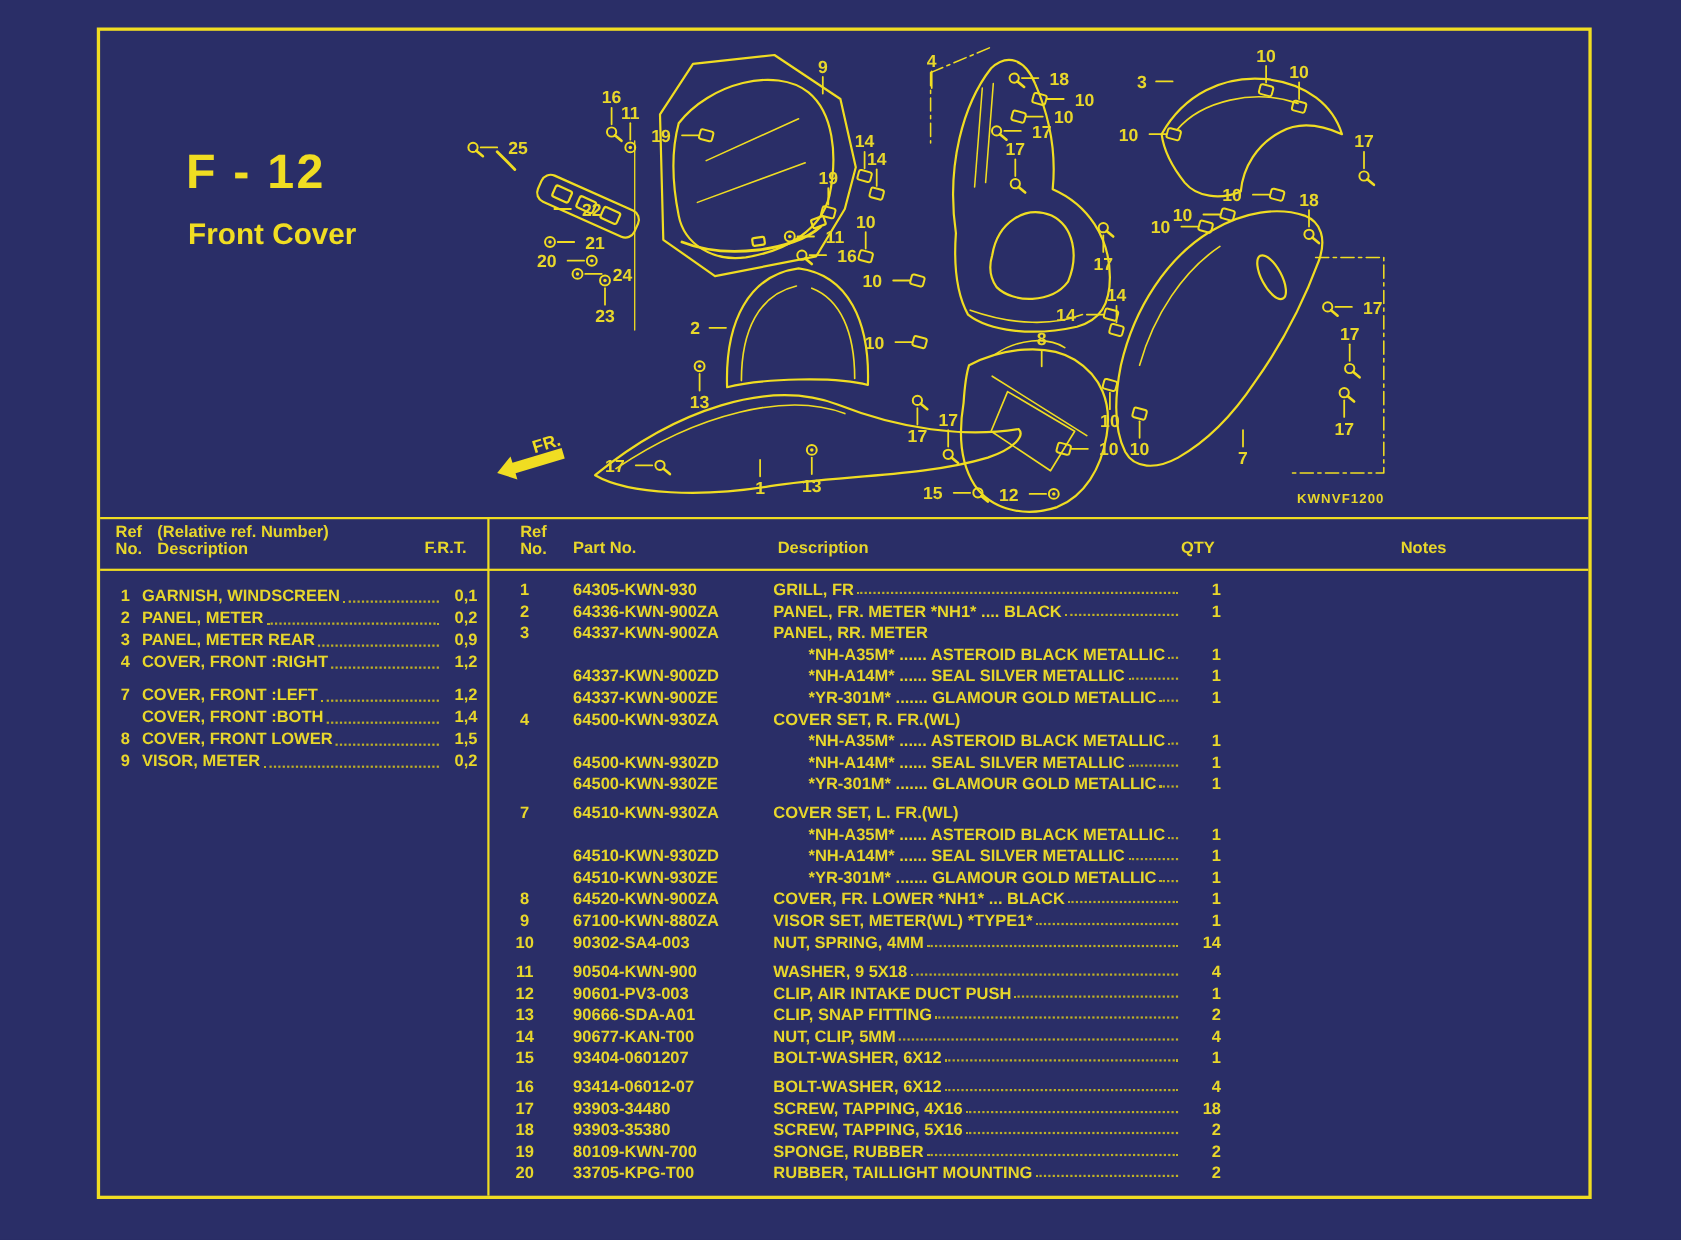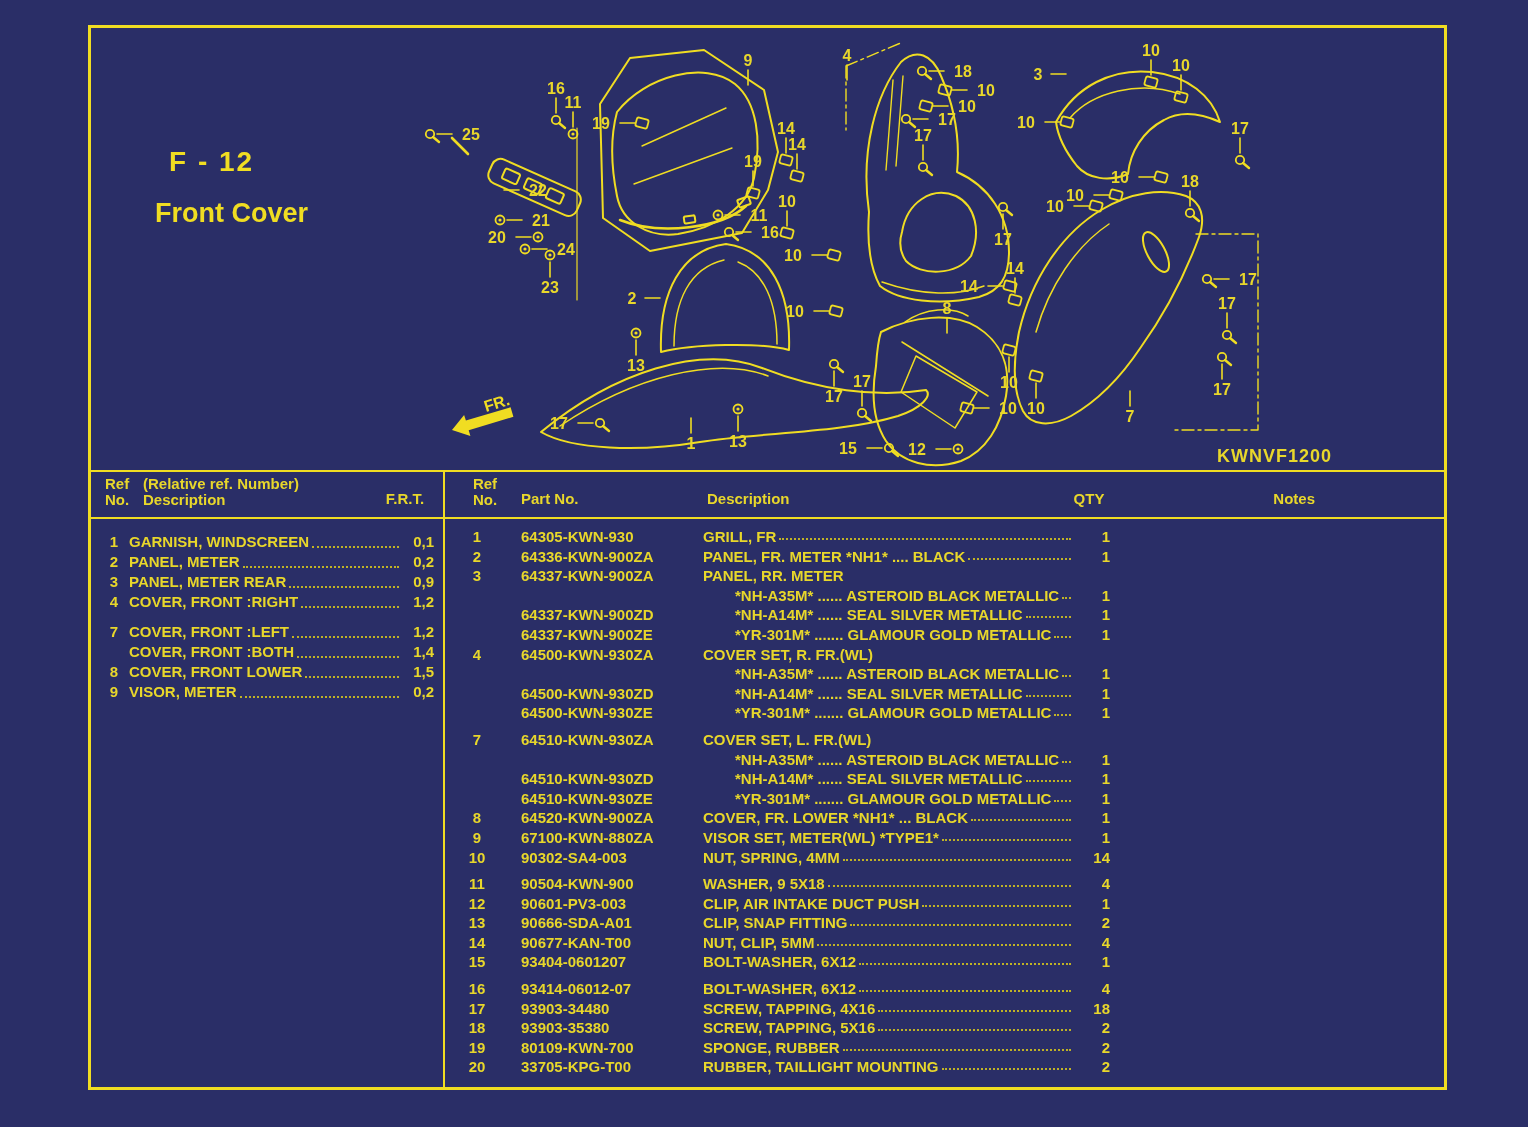--- a/index.html
+++ b/index.html
@@ -8,24 +8,24 @@
     --t:#e8d72b;
     --dots:#c0b226;
   }
   html,body{margin:0;padding:0;background:var(--bg);}
   body{width:1528px;height:1127px;position:relative;overflow:hidden;
        font-family:"Liberation Sans",sans-serif;font-weight:bold;color:var(--t);}
   .frame{position:absolute;left:88px;top:25px;width:1353px;height:1059px;
          border:3px solid var(--y);}
   .hline{position:absolute;left:0;right:0;height:2px;background:var(--y);}
   .vline{position:absolute;width:2px;background:var(--y);}
-  .title-code{position:absolute;left:78px;top:118px;font-size:28px;letter-spacing:2px;color:var(--y);}
-  .title-name{position:absolute;left:64px;top:170px;font-size:27px;color:var(--y);}
+  .title-code{position:absolute;left:78px;top:104px;font-size:44px;letter-spacing:2px;color:var(--y);}
+  .title-name{position:absolute;left:80px;top:170px;font-size:27px;color:var(--y);}
   .diagram-svg{position:absolute;left:0;top:0;width:1353px;height:440px;}
-  .diagram-code{position:absolute;left:1098px;top:418px;font-size:18px;letter-spacing:1px;padding-left:28px;}
+  .diagram-code{position:absolute;left:1060px;top:418px;font-size:12px;letter-spacing:1px;padding-left:28px;}
   
   .hdr{position:absolute;font-size:15px;line-height:16px;white-space:nowrap;}
   .lh-ref{left:14px;top:448px;}
   .lh-desc{left:52px;top:448px;}
   .lh-frt{left:285px;top:463px;width:58px;text-align:center;}
   .rh-ref{left:376px;top:448px;width:36px;text-align:center;}
   .rh-part{left:430px;top:463px;}
   .rh-desc{left:616px;top:463px;}
   .rh-qty{left:975px;top:463px;width:46px;text-align:center;}
   .rh-notes{left:1144px;top:463px;width:80px;text-align:right;}

